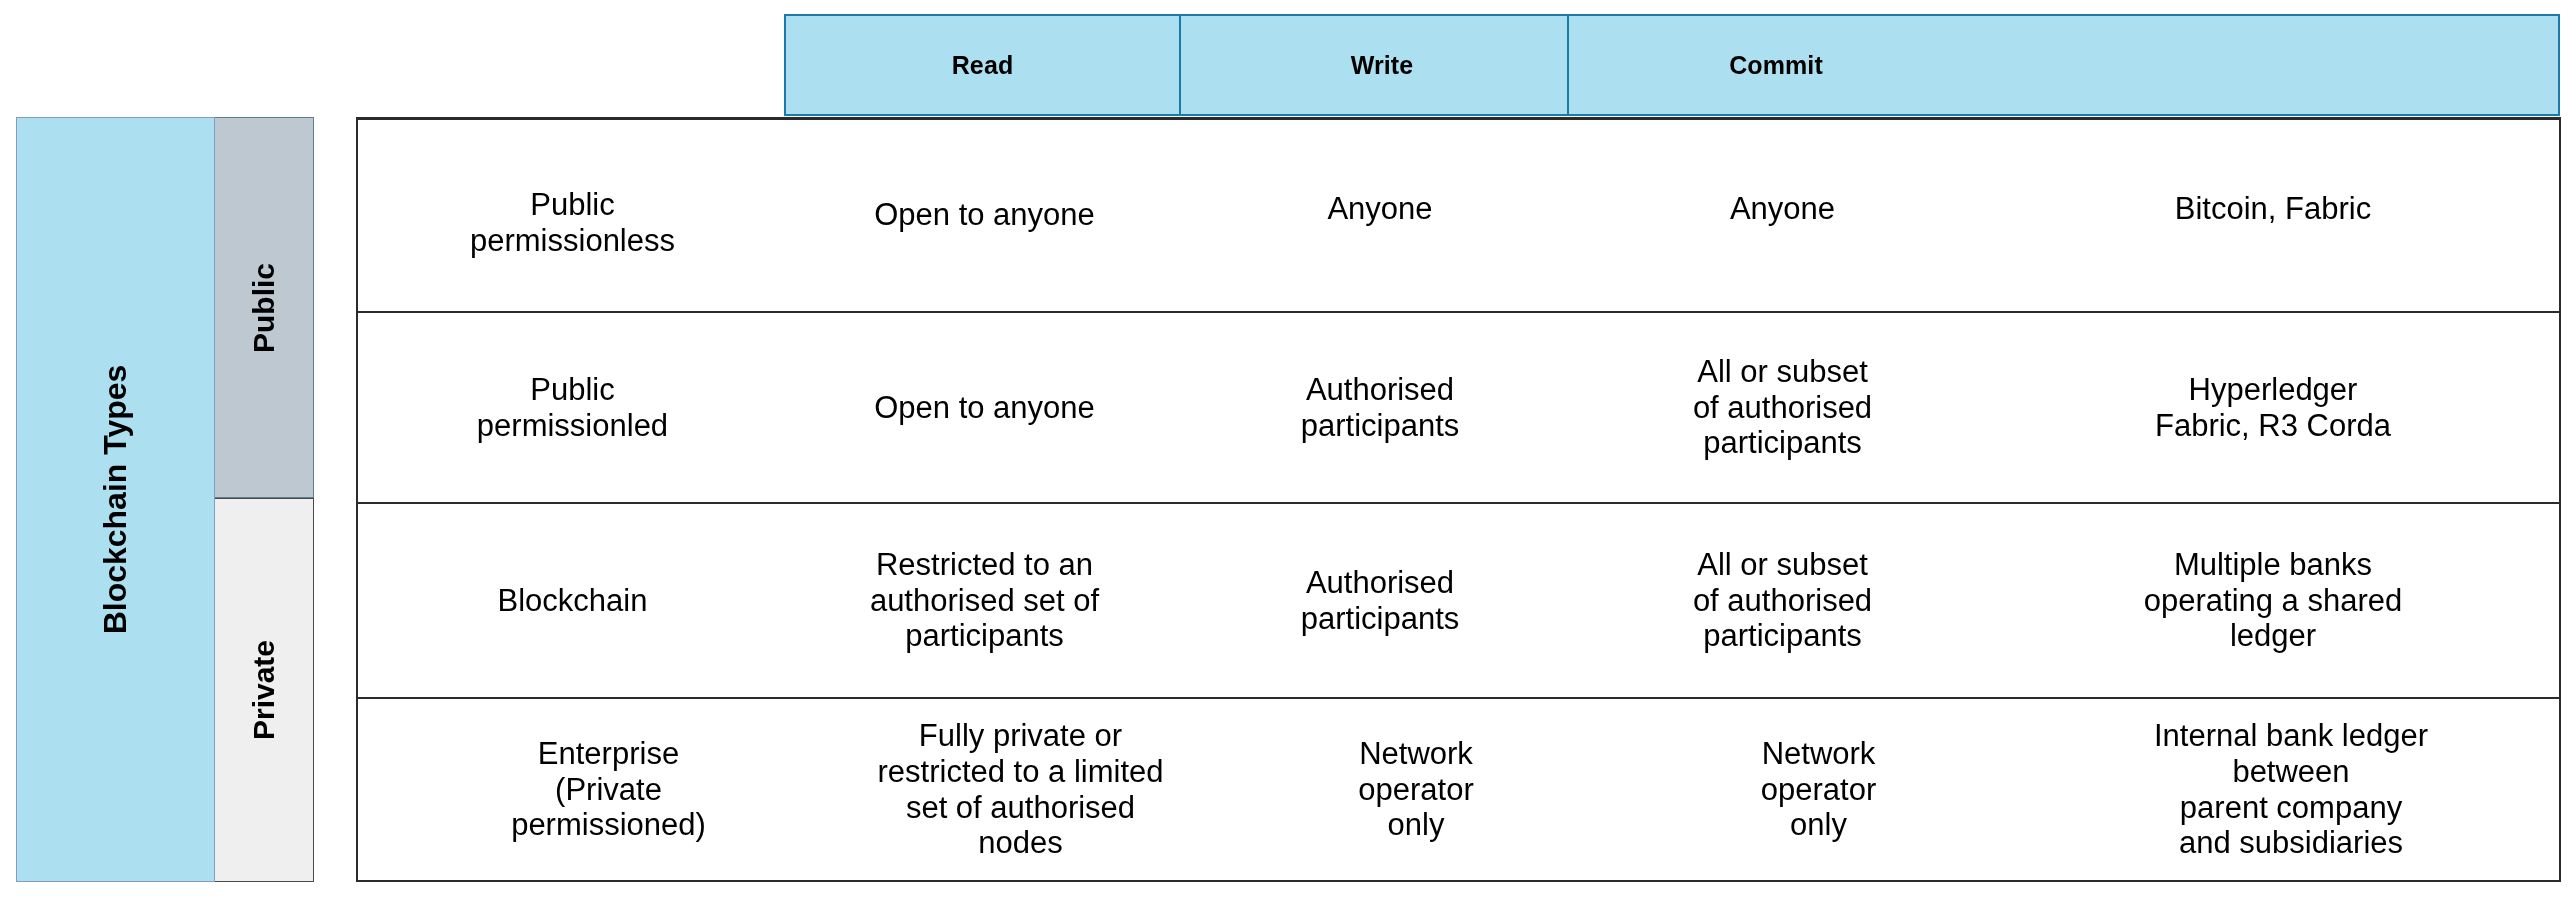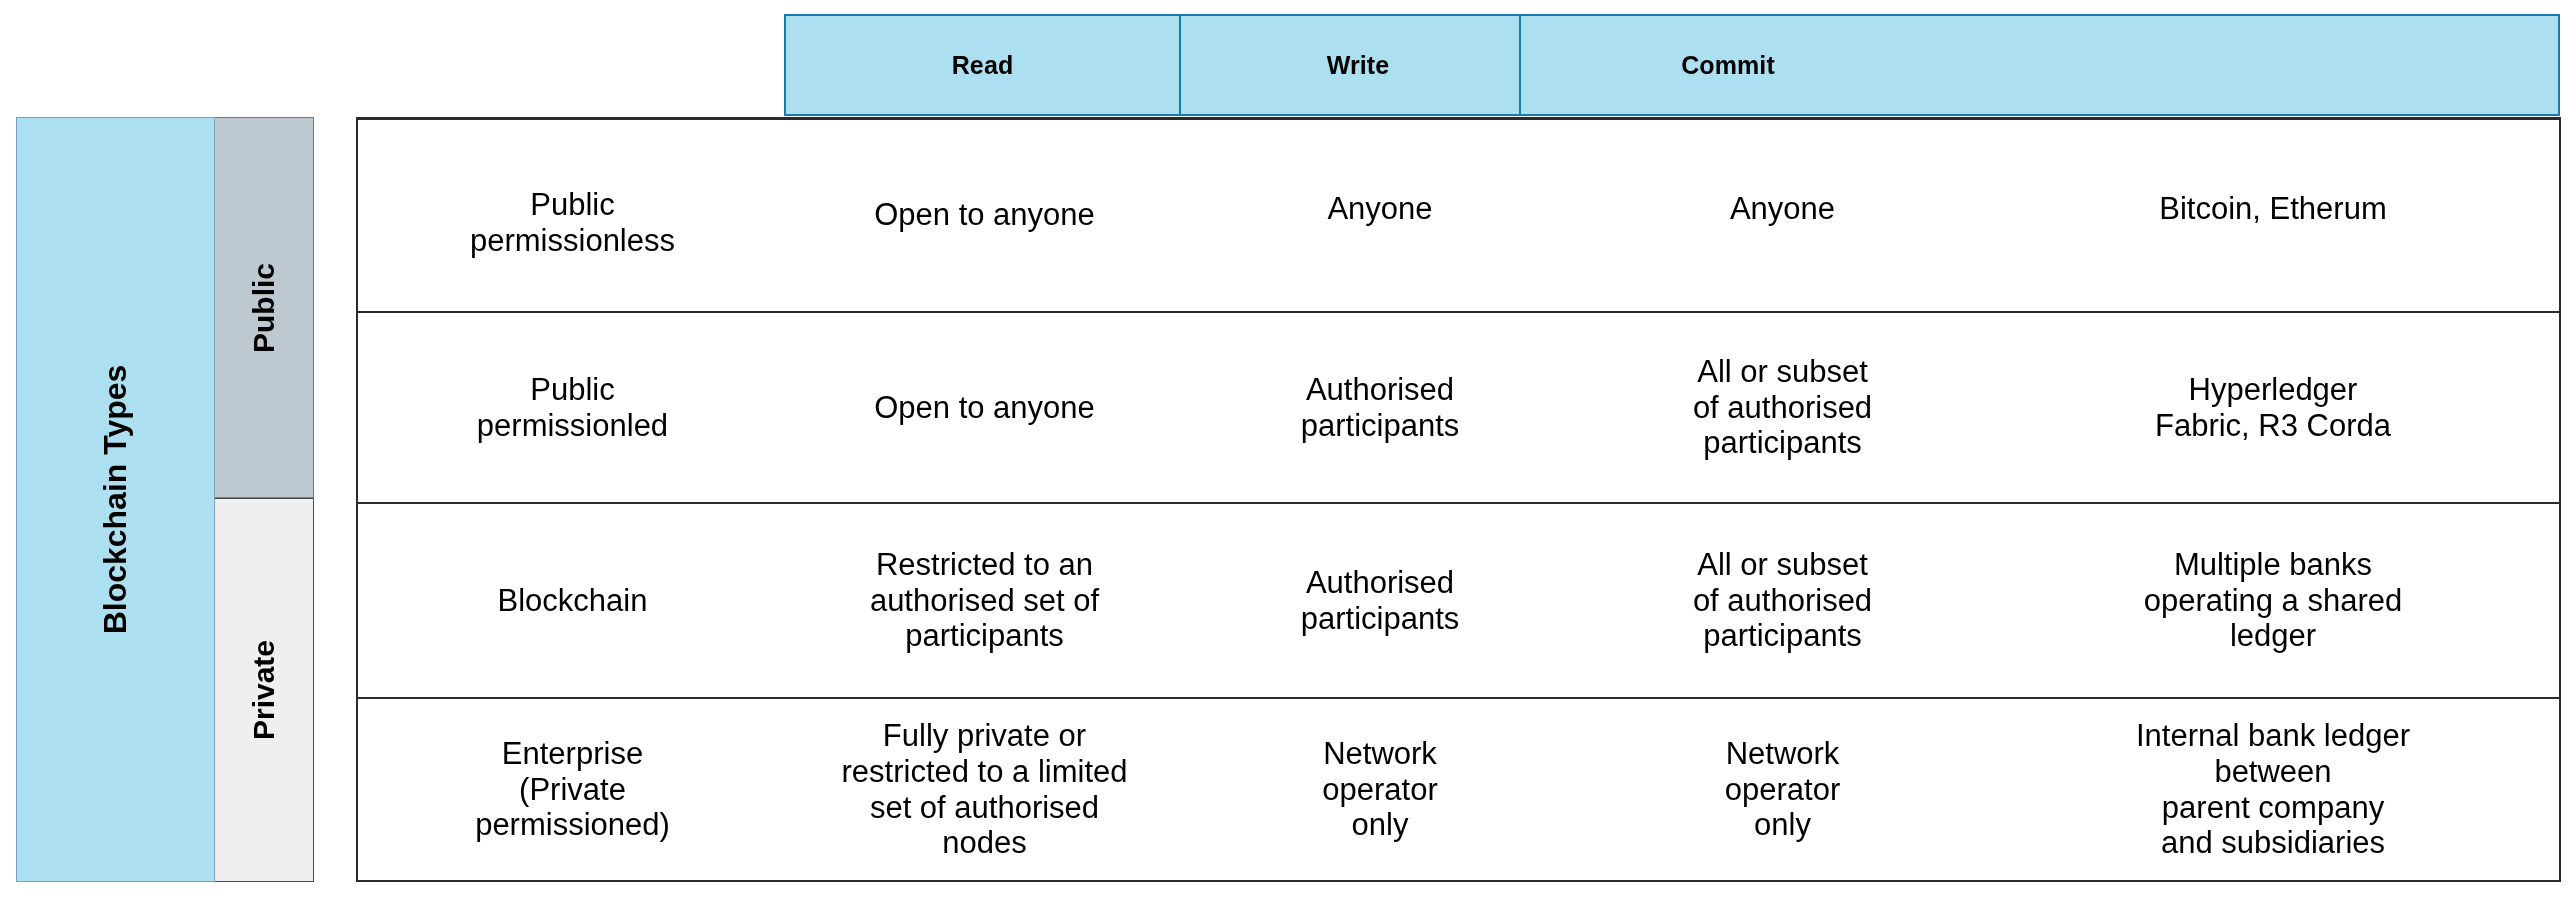--- a/index.html
+++ b/index.html
@@ -39,21 +39,21 @@
     justify-content: center;
     background: #ace0f0;
     border-right: 2.1px solid #1b7ba8;
     font-weight: bold;
     font-size: 25px;
     letter-spacing: 0.1px;
     color: #000000;
   }
   .header-cell:last-child { border-right: none; }
   .hc-read   { width: 395px; }
-  .hc-write  { width: 340px; padding-left: 16px; }
+  .hc-write  { width: 388px; padding-left: 16px; }
   .hc-commit { width: 414px; }
   .hc-example{ flex: 1 1 auto; }
 
   
   .type-panel {
     position: absolute;
     left: 16px;
     top: 117px;
     width: 199px;
     height: 765px;
@@ -121,21 +121,21 @@
   .body-row {
     box-sizing: border-box;
     display: flex;
     border-bottom: 2.1px solid #2b2b2b;
     background: #ffffff;
   }
   .body-row:last-child { border-bottom: none; }
   .r1 { height: 193px; }
   .r2 { height: 191px; }
   .r3 { height: 195px; }
-  .r4 { flex: 1 1 auto; }
+  .r4 { flex: 1 1 auto; margin-left: 36px; }
 
   .body-cell {
     box-sizing: border-box;
     display: flex;
     align-items: center;
     justify-content: center;
     text-align: center;
     padding: 2.8px 7px;
     font-size: 31px;
     line-height: 1.16;
@@ -174,21 +174,21 @@
     <span class="vtext">Private</span>
   </div>
 
   <div class="body-table">
 
     <div class="body-row r1">
       <div class="body-cell c-type">Public<br>permissionless</div>
       <div class="body-cell c-read">Open to anyone</div>
       <div class="body-cell c-write">Anyone</div>
       <div class="body-cell c-commit">Anyone</div>
-      <div class="body-cell c-example">Bitcoin, Etherum</div>
+      <div class="body-cell c-example">Bitcoin, Fabric</div>
     </div>
 
     <div class="body-row r2">
       <div class="body-cell c-type">Public<br>permissionled</div>
       <div class="body-cell c-read">Open to anyone</div>
       <div class="body-cell c-write">Authorised<br>participants</div>
       <div class="body-cell c-commit">All or subset<br>of authorised<br>participants</div>
       <div class="body-cell c-example">Hyperledger<br>Fabric, R3 Corda</div>
     </div>
 

